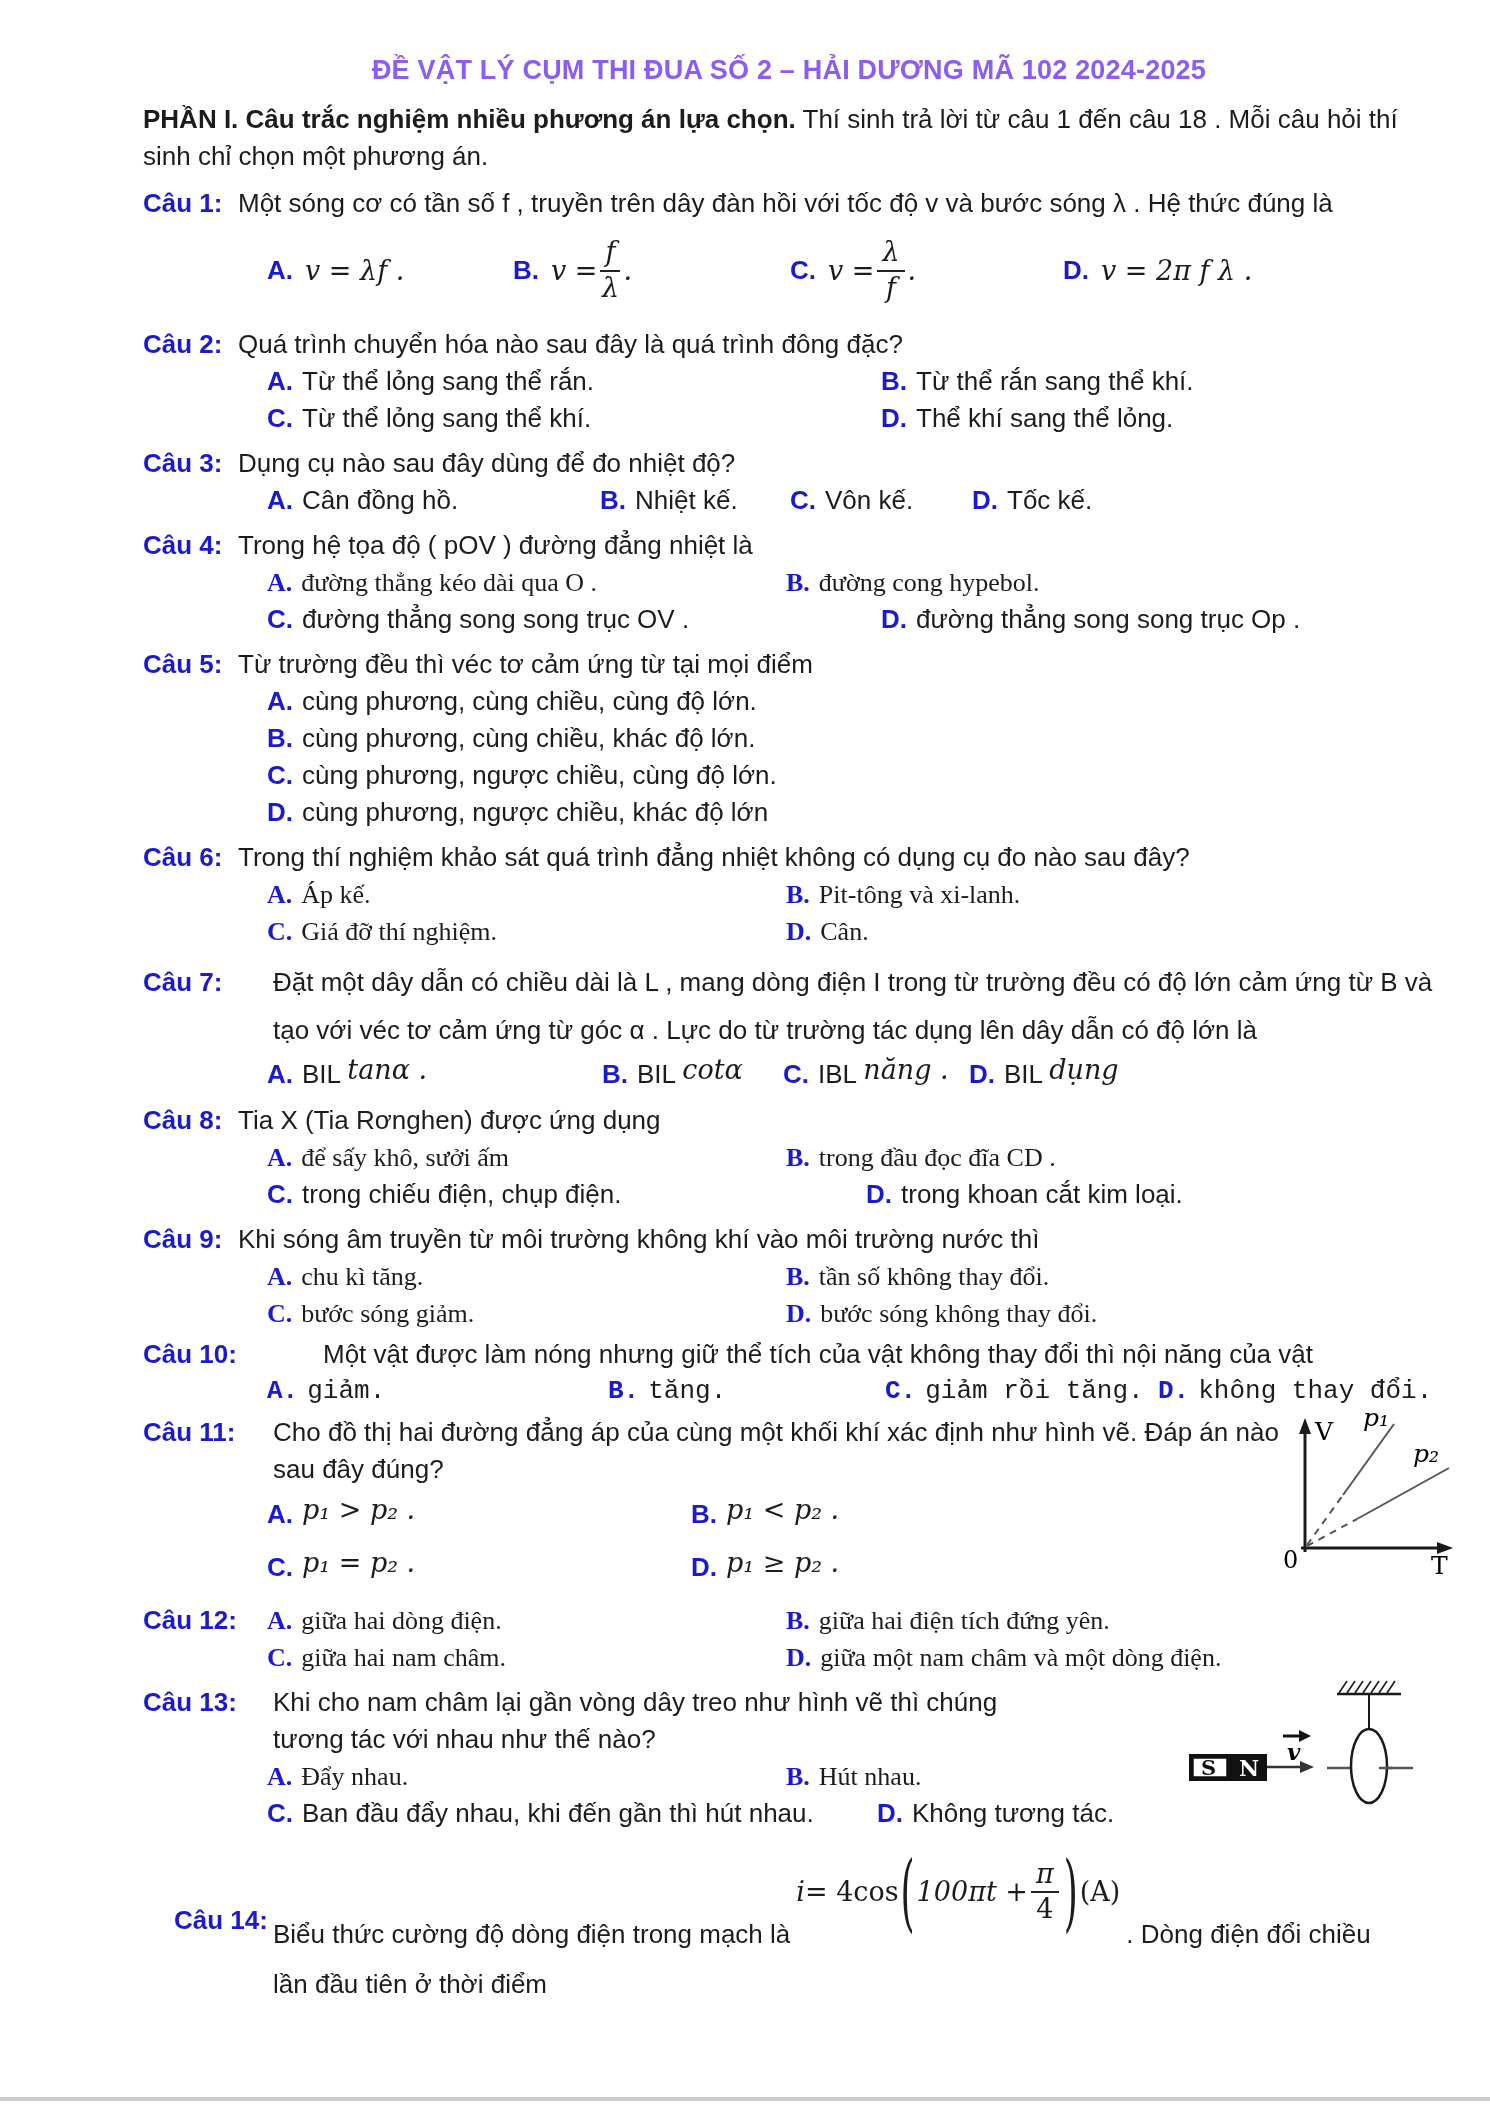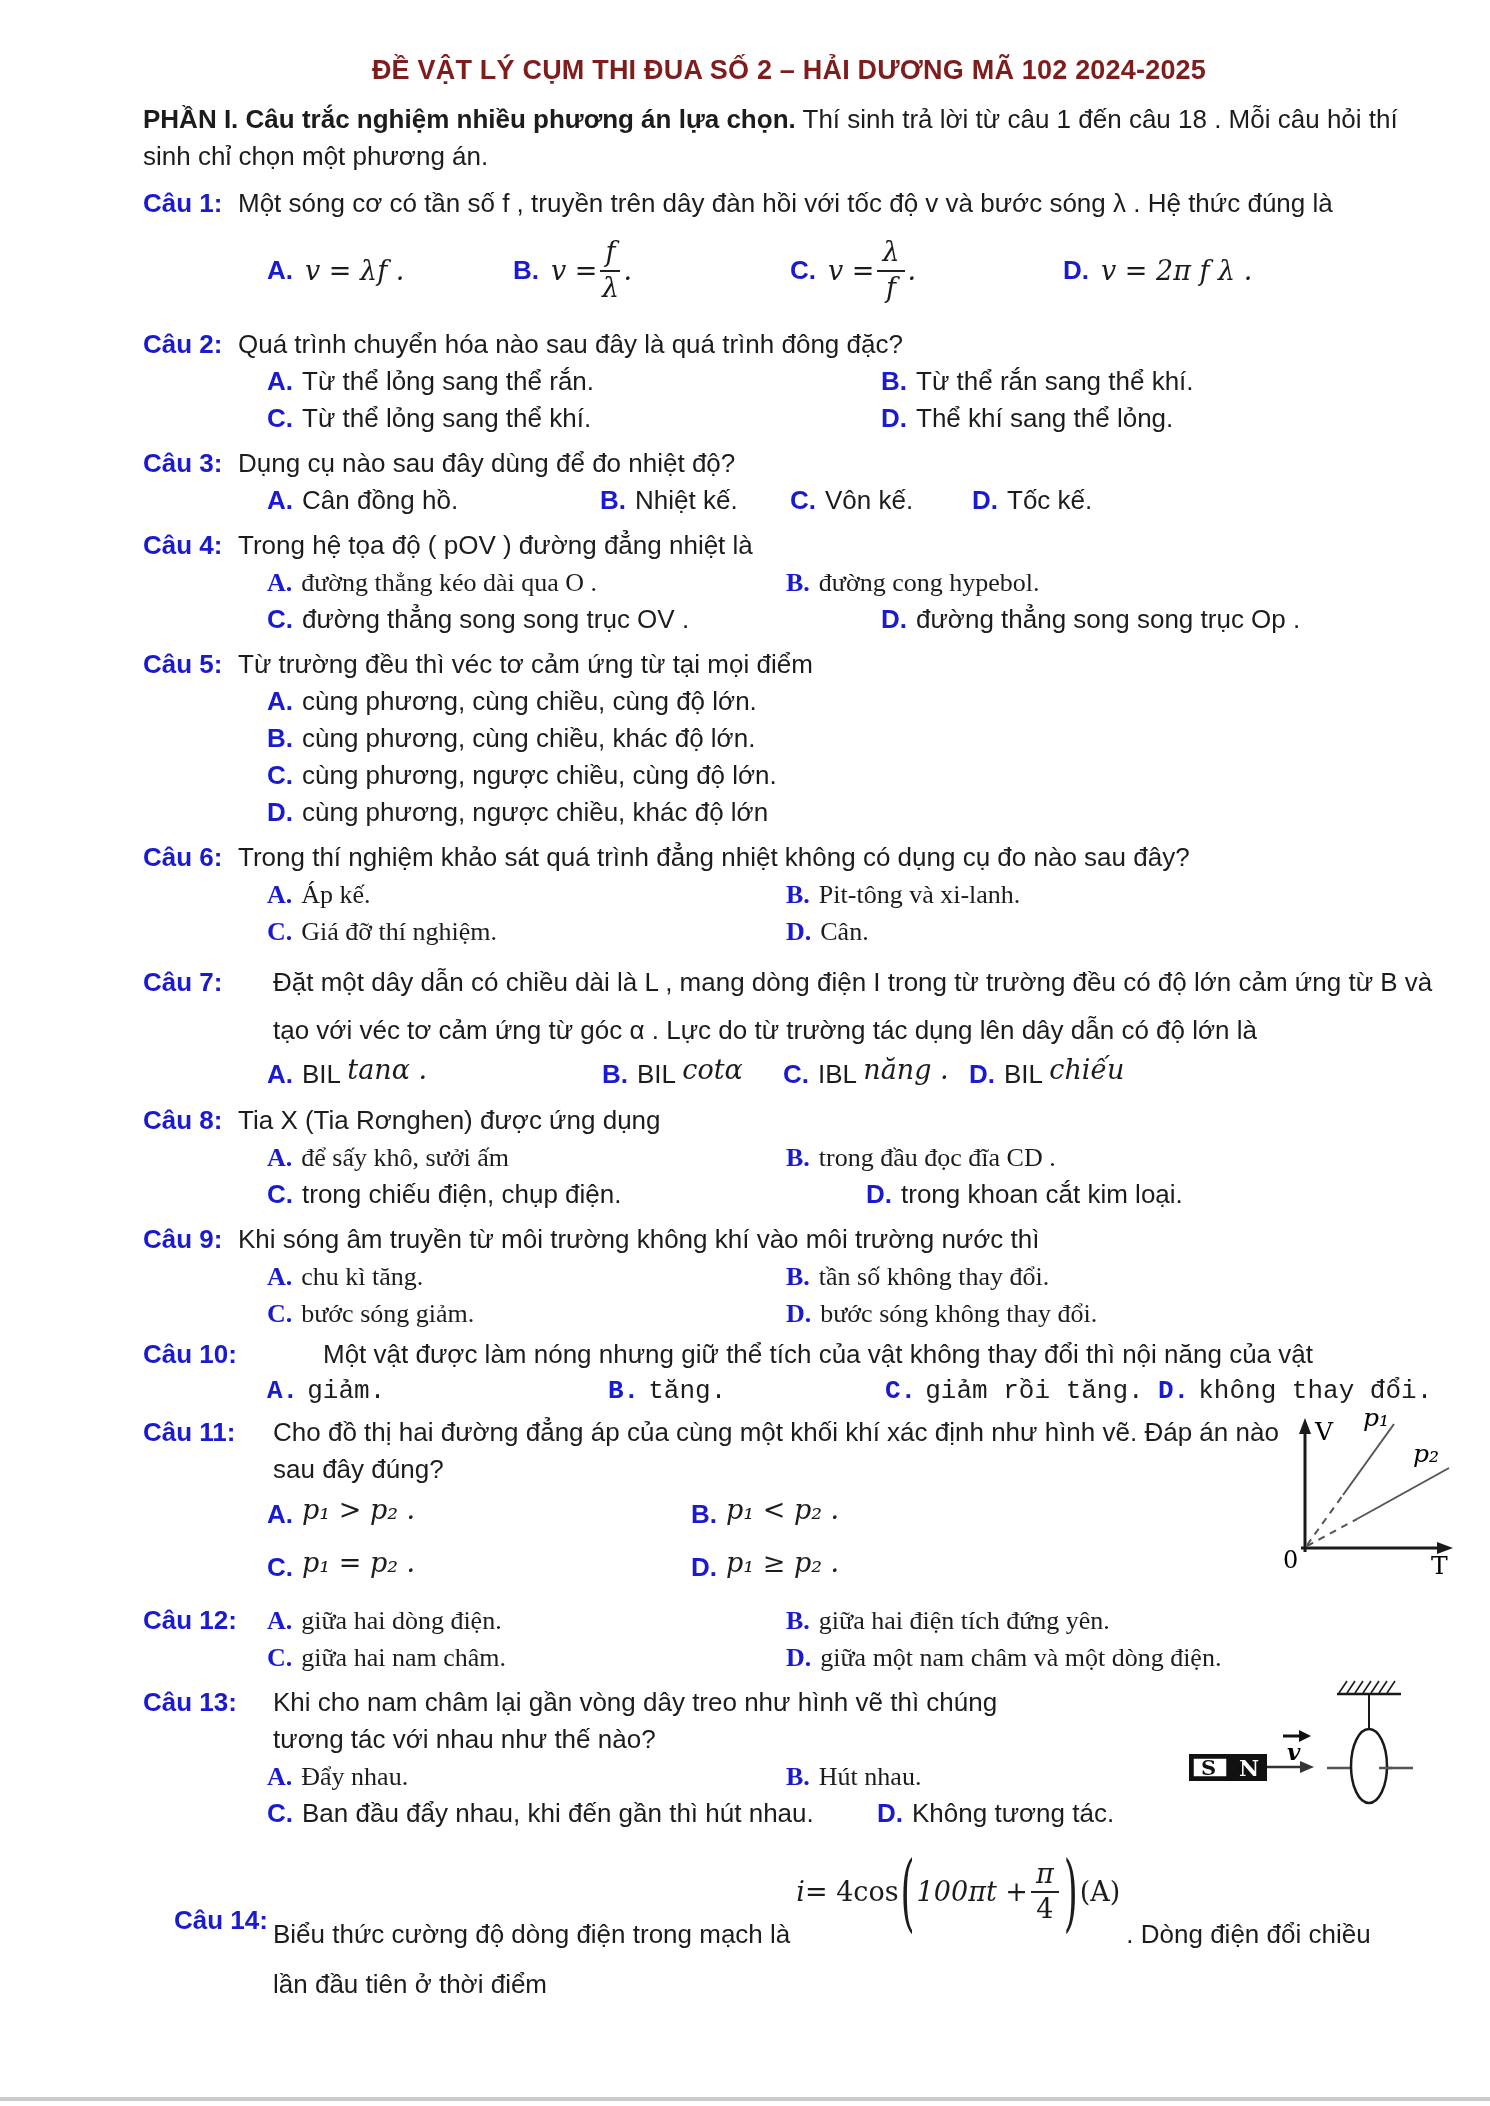--- a/index.html
+++ b/index.html
@@ -6,21 +6,21 @@
   body{
     position:relative;
     width:1490px;height:2106px;
     font-family:"Liberation Sans",sans-serif;
     font-size:26px;line-height:37px;
     color:#1c1c1c;
     overflow:hidden;
   }
   .page{position:absolute;left:143px;top:52px;width:1292px;}
   .doc-title{
-    text-align:center;font-weight:700;font-size:27px;color:#7f1d1d;
+    text-align:center;font-weight:700;font-size:27px;color:#8b5cf6;
     margin-bottom:12px;letter-spacing:.2px;
   }
   .intro{margin-bottom:10px;}
   .intro b{font-weight:700;}
   .q{position:relative;margin-bottom:8px;}
   .q-label{position:absolute;left:0;top:0;color:#1a1ad1;font-weight:700;white-space:nowrap;}
   .q-text{padding-left:95px;}
   .q-text.deep{padding-left:130px;}
   .q-text.deeper{padding-left:130px;text-indent:50px;}
   .q-text.w1130{width:1030px;}
@@ -173,21 +173,21 @@
   </div>
 
   <div class="q" style="line-height:48px;">
     <span class="q-label">Câu 7:</span>
     <div class="q-text deep">Đặt một dây dẫn có chiều dài là L , mang dòng điện I trong từ trường đều có độ lớn cảm ứng từ B và tạo với véc tơ cảm ứng từ góc α . Lực do từ trường tác dụng lên dây dẫn có độ lớn là</div>
     <div class="opts" style="line-height:40px;">
       <div class="orow q7c">
         <div class="opt"><span class="ol">A.</span><span>BIL</span> <span class="mi raise">tanα .</span></div>
         <div class="opt"><span class="ol">B.</span><span>BIL</span> <span class="mi raise">cotα</span></div>
         <div class="opt"><span class="ol">C.</span><span>IBL</span> <span class="mi raise">năng .</span></div>
-        <div class="opt"><span class="ol">D.</span><span>BIL</span> <span class="mi raise">chiếu</span></div>
+        <div class="opt"><span class="ol">D.</span><span>BIL</span> <span class="mi raise">dụng</span></div>
       </div>
     </div>
   </div>
 
   <div class="q">
     <span class="q-label">Câu 8:</span>
     <div class="q-text">Tia X (Tia Rơnghen) được ứng dụng</div>
     <div class="opts">
       <div class="orow c519">
         <div class="opt"><span class="ol">A.</span><span>để sấy khô, sưởi ấm</span></div>

